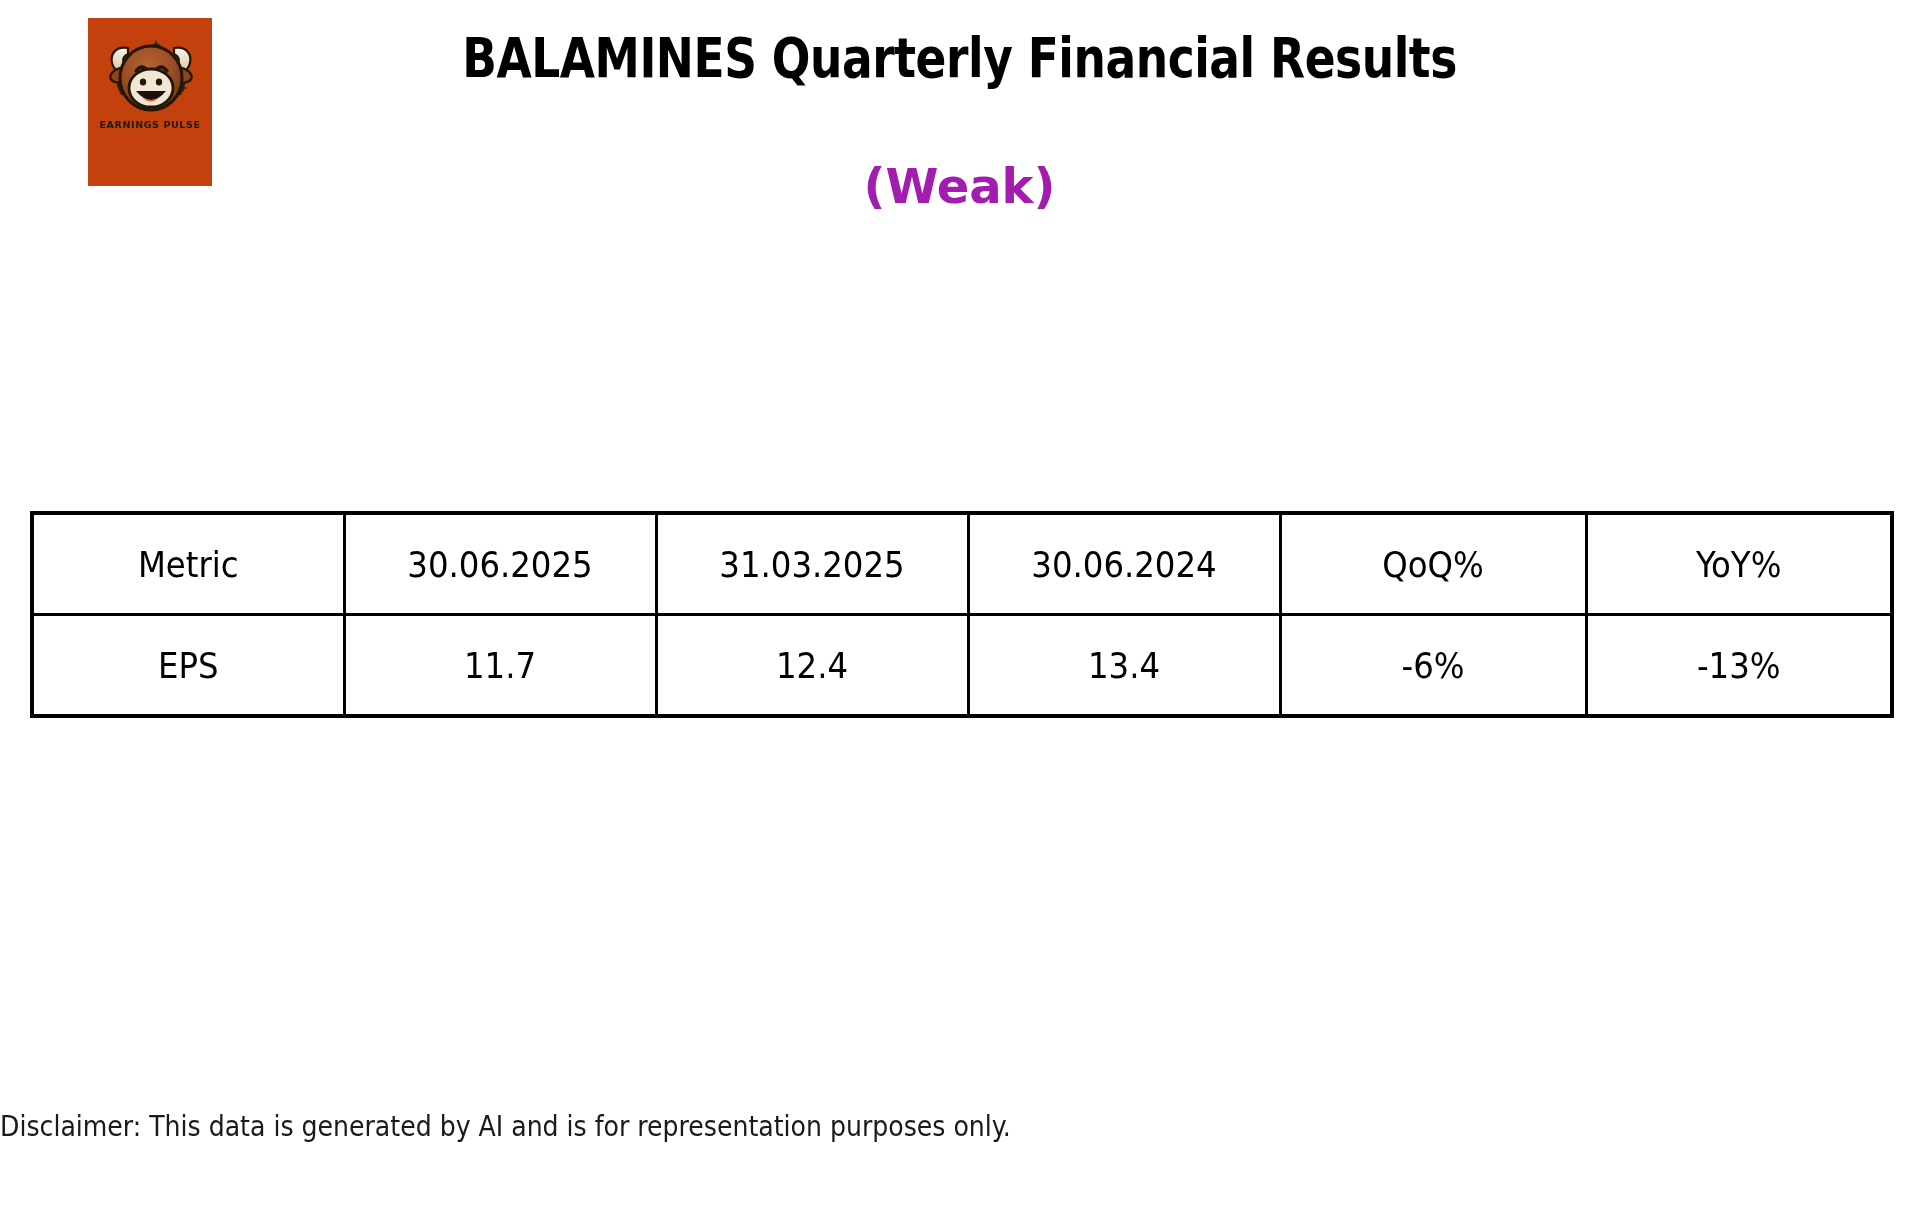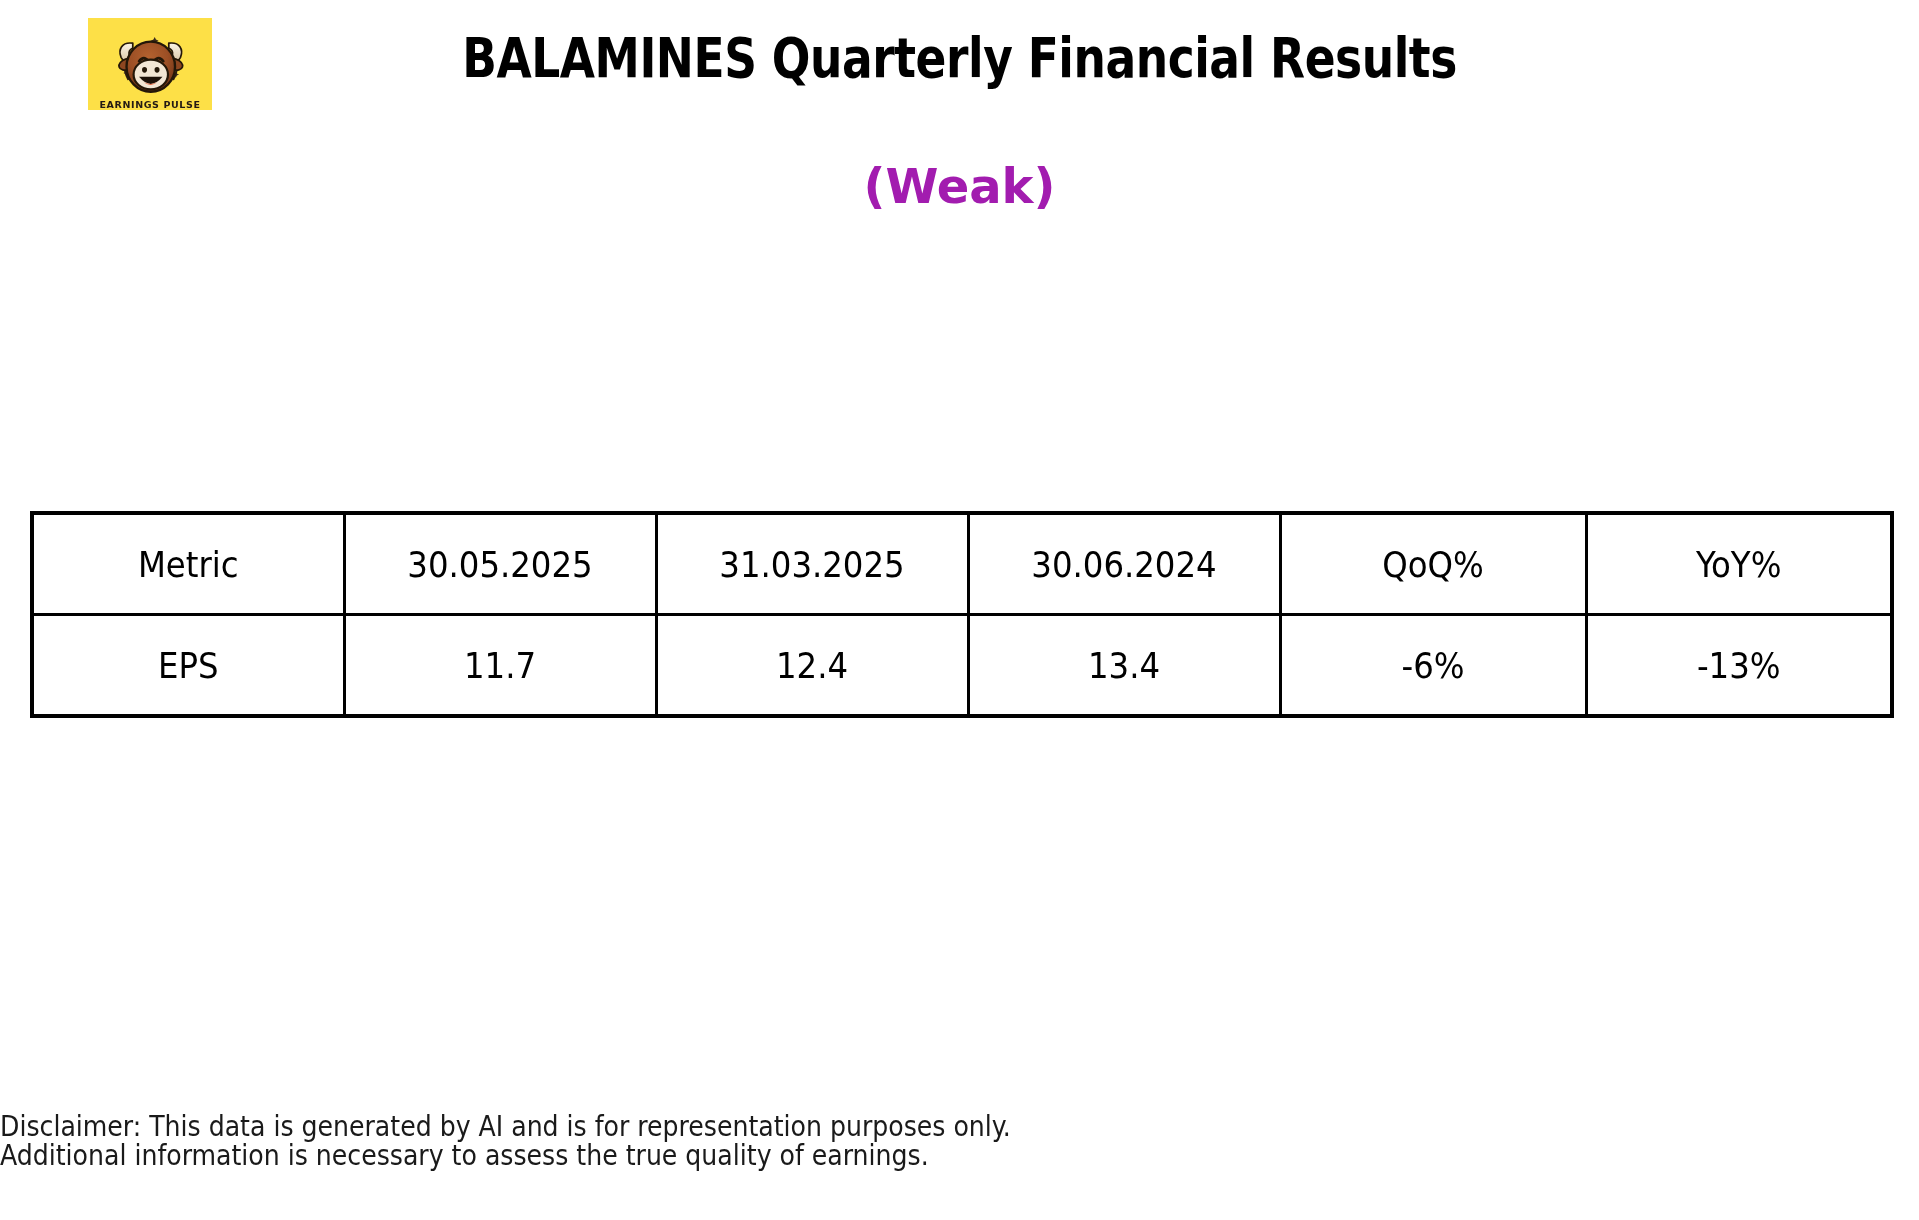--- a/index.html
+++ b/index.html
@@ -15,22 +15,22 @@
     font-family: "Liberation Sans", sans-serif;
     -webkit-font-smoothing: antialiased;
   }
 
   
   #brand-logo {
     position: absolute;
     left: 88px;
     top: 18px;
     width: 124px;
-    height: 92px;
-    background: #fde047;
+    height: 168px;
+    background: #c2410c;
     display: flex;
     flex-direction: column;
     align-items: center;
     justify-content: flex-start;
     box-sizing: border-box;
     padding-top: 8px;
   }
   #brand-logo .mark {
     width: 104px;
     height: 92px;
@@ -187,21 +187,21 @@
       <col class="c0">
         <col class="c1">
         <col class="c2">
         <col class="c3">
         <col class="c4">
         <col class="c5">
     </colgroup>
     <thead>
       <tr>
         <th>Metric</th>
-        <th>30.05.2025</th>
+        <th>30.06.2025</th>
         <th>31.03.2025</th>
         <th>30.06.2024</th>
         <th>QoQ%</th>
         <th>YoY%</th>
       </tr>
     </thead>
     <tbody>
       <tr>
         <td>EPS</td>
         <td>11.7</td>
@@ -209,14 +209,13 @@
         <td>13.4</td>
         <td class="val-neg">-6%</td>
         <td class="val-neg">-13%</td>
       </tr>
     </tbody>
   </table>
 </div>
 
 <div id="disclaimer">
   <div>Disclaimer: This data is generated by AI and is for representation purposes only.</div>
-  <div>Additional information is necessary to assess the true quality of earnings.</div>
 </div>
 
 </body></html>

